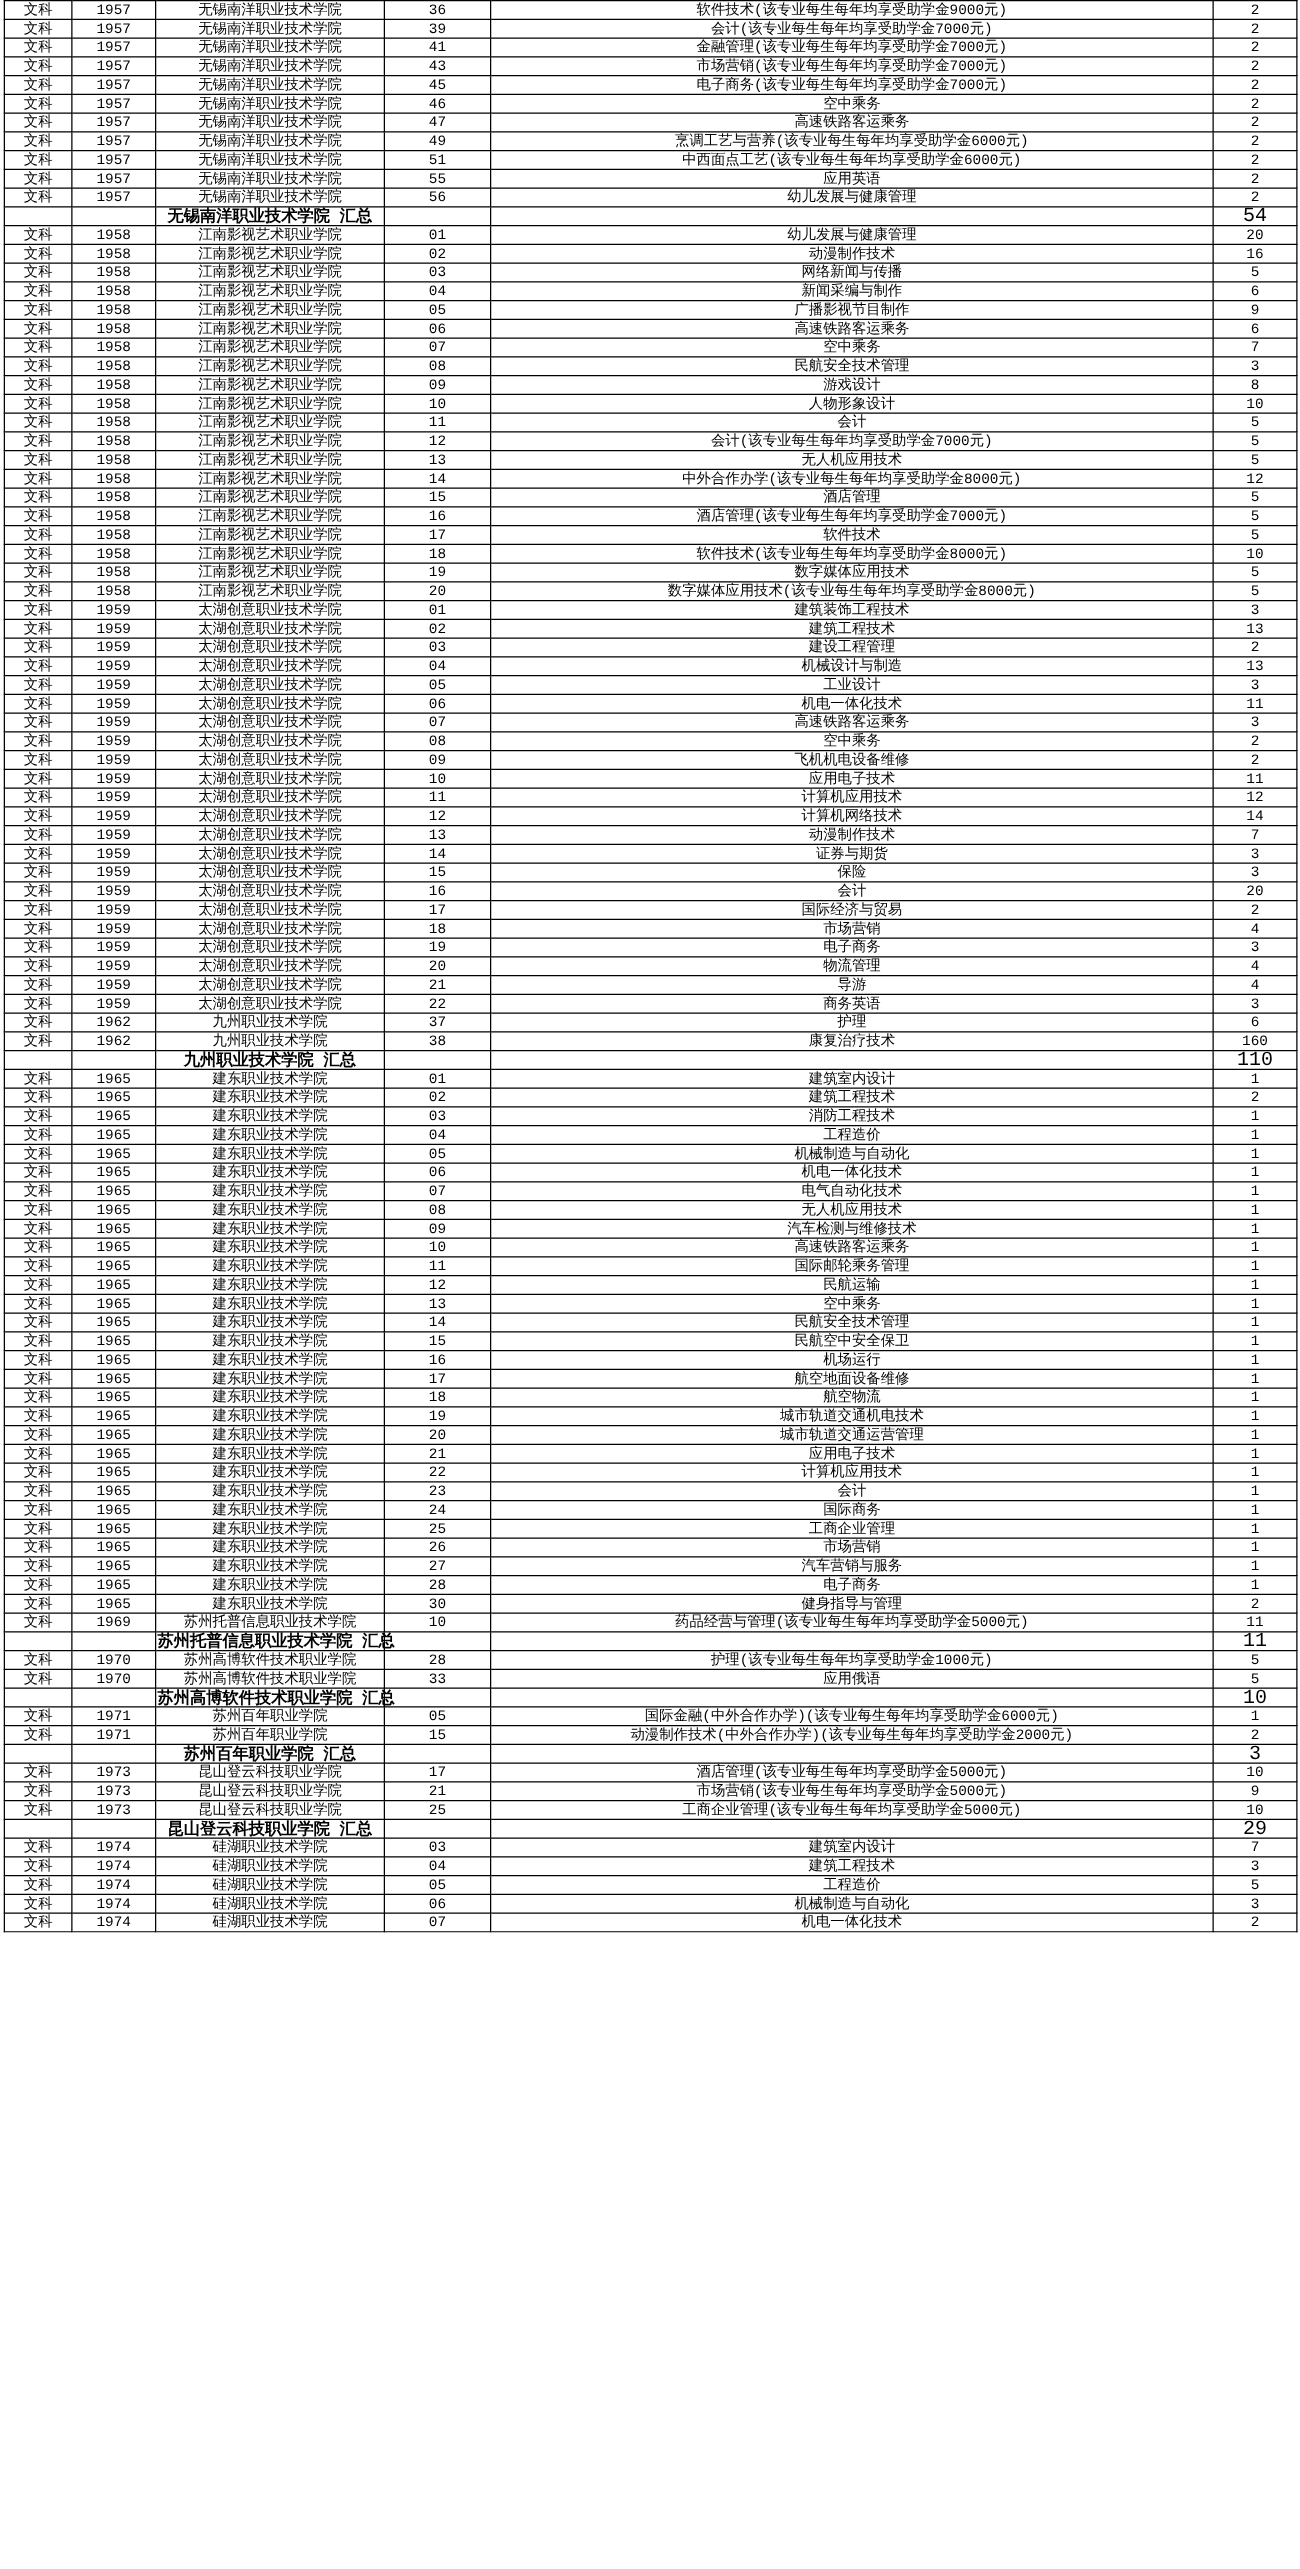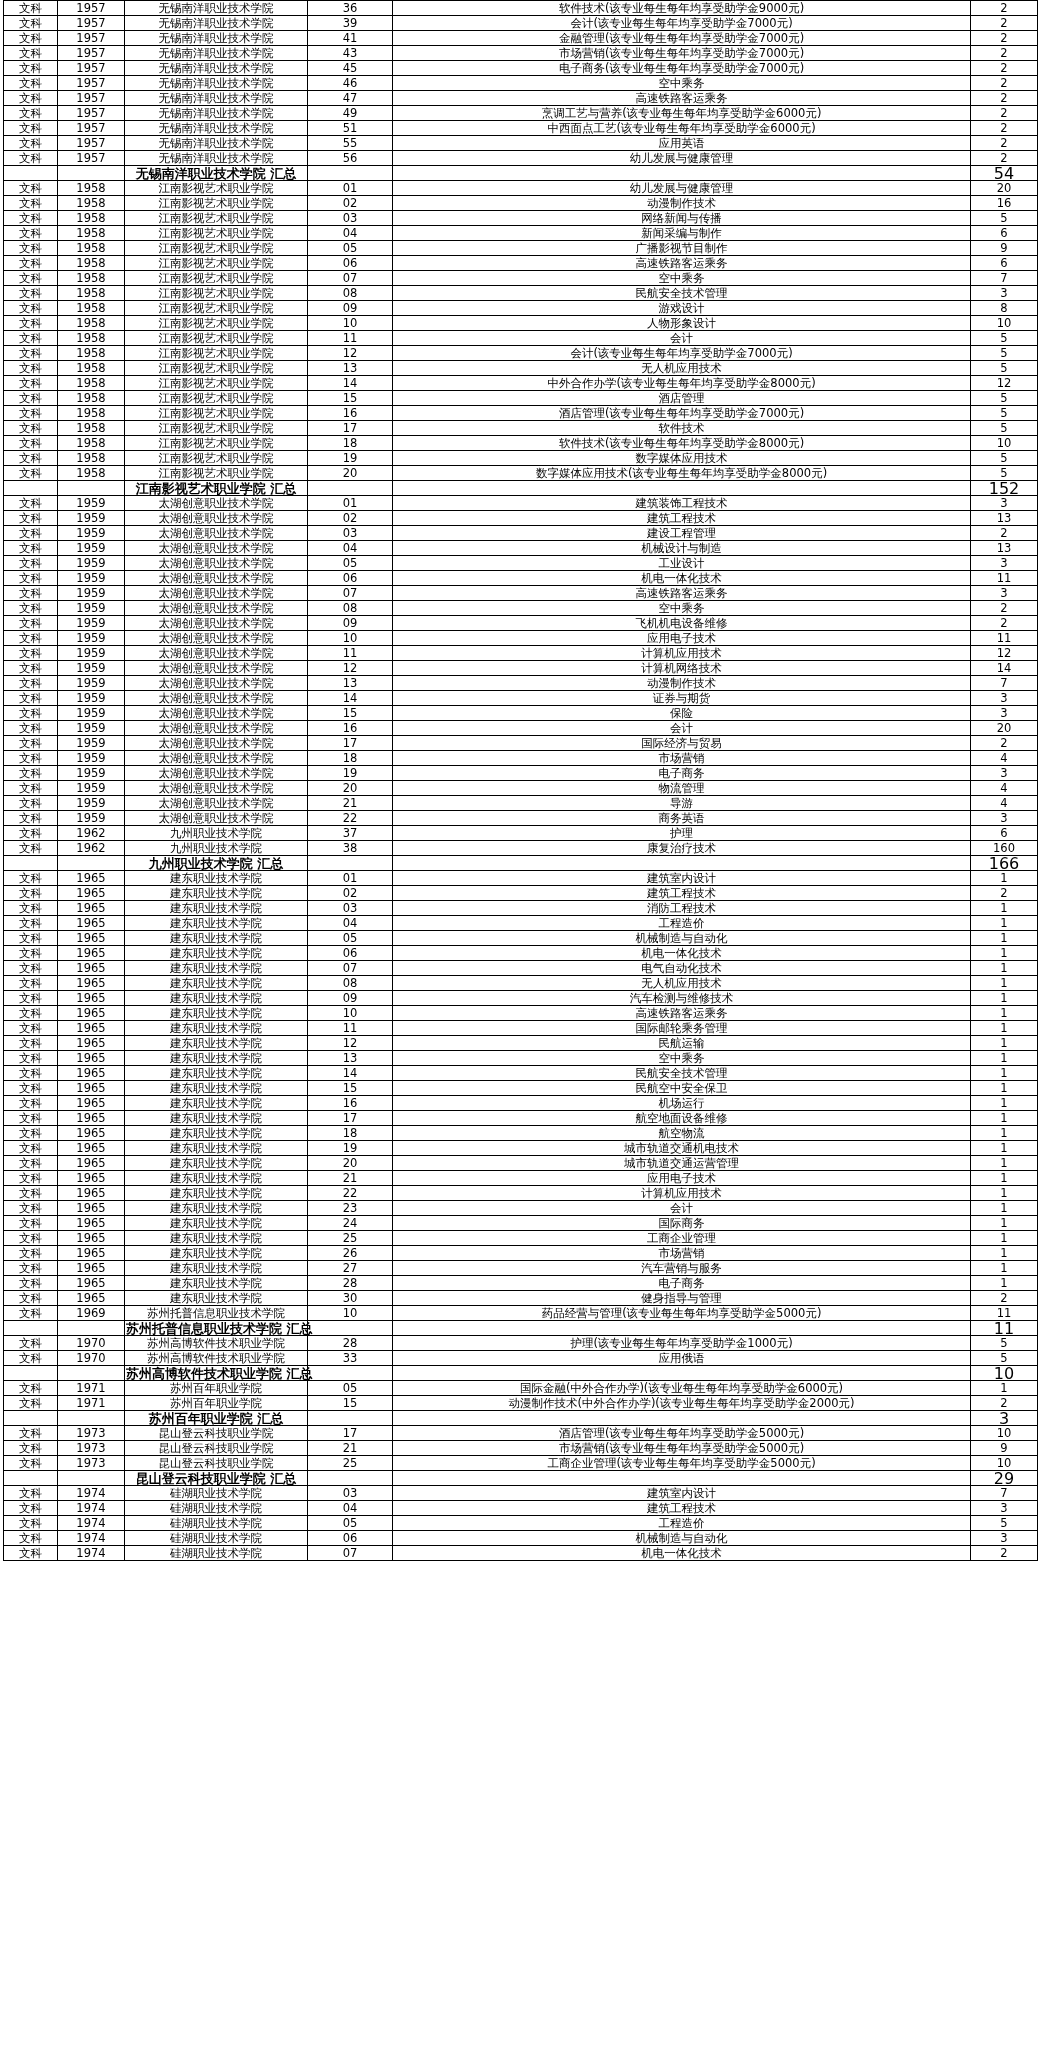--- a/index.html
+++ b/index.html
@@ -8,20 +8,21 @@
     background: #ffffff;
   }
   body {
     font-family: "DejaVu Sans", "Liberation Sans", sans-serif;
     width: 1040px;
   }
   #sheet {
     width: 908px;
     box-sizing: border-box;
     padding: 0 3px 0 3px;
+    font-family: Liberation Mono, monospace;
   }
   table.plan {
     border-collapse: collapse;
     table-layout: fixed;
     width: 1034px;
     margin: 0;
   }
   table.plan col.c-subject   { width: 54px; }
   table.plan col.c-code      { width: 67px; }
   table.plan col.c-school    { width: 183px; }
@@ -327,28 +328,20 @@
           <td class="cell-count">5</td>
         </tr>
         <tr class="data">
           <td class="cell-subject">文科</td>
           <td class="cell-code">1958</td>
           <td class="cell-school">江南影视艺术职业学院</td>
           <td class="cell-majorno">20</td>
           <td class="cell-major">数字媒体应用技术(该专业每生每年均享受助学金8000元)</td>
           <td class="cell-count">5</td>
         </tr>
-        <tr class="subtotal">
-          <td class="cell-subject blank"></td>
-          <td class="cell-code blank"></td>
-          <td class="cell-subtotal-label">江南影视艺术职业学院 汇总</td>
-          <td class="cell-majorno blank"></td>
-          <td class="cell-major blank"></td>
-          <td class="cell-count">152</td>
-        </tr>
         <tr class="data">
           <td class="cell-subject">文科</td>
           <td class="cell-code">1959</td>
           <td class="cell-school">太湖创意职业技术学院</td>
           <td class="cell-majorno">01</td>
           <td class="cell-major">建筑装饰工程技术</td>
           <td class="cell-count">3</td>
         </tr>
         <tr class="data">
           <td class="cell-subject">文科</td>
@@ -533,21 +526,21 @@
           <td class="cell-majorno">38</td>
           <td class="cell-major">康复治疗技术</td>
           <td class="cell-count">160</td>
         </tr>
         <tr class="subtotal">
           <td class="cell-subject blank"></td>
           <td class="cell-code blank"></td>
           <td class="cell-subtotal-label">九州职业技术学院 汇总</td>
           <td class="cell-majorno blank"></td>
           <td class="cell-major blank"></td>
-          <td class="cell-count">166</td>
+          <td class="cell-count">110</td>
         </tr>
         <tr class="data">
           <td class="cell-subject">文科</td>
           <td class="cell-code">1965</td>
           <td class="cell-school">建东职业技术学院</td>
           <td class="cell-majorno">01</td>
           <td class="cell-major">建筑室内设计</td>
           <td class="cell-count">1</td>
         </tr>
         <tr class="data">

